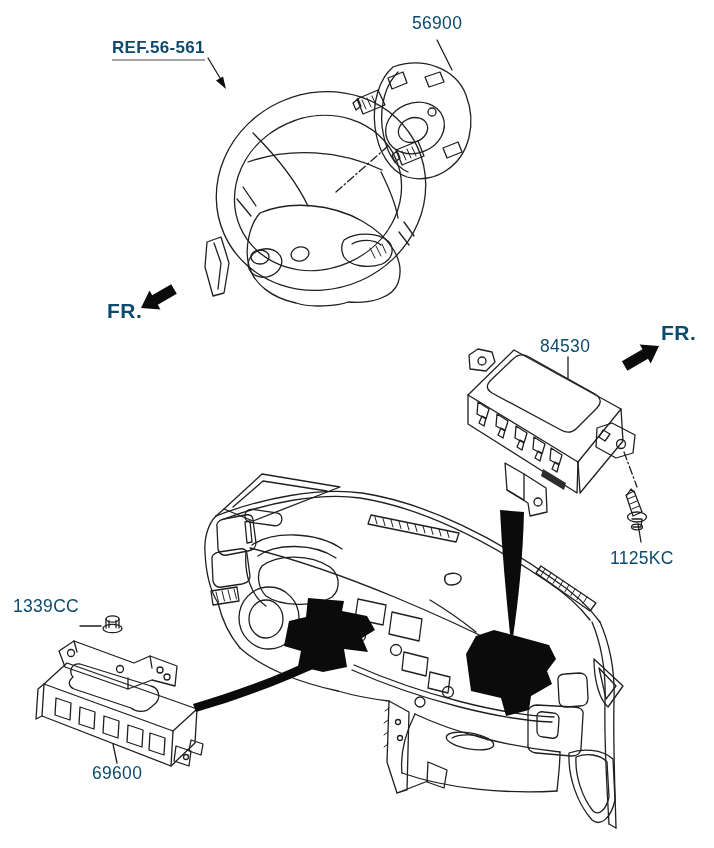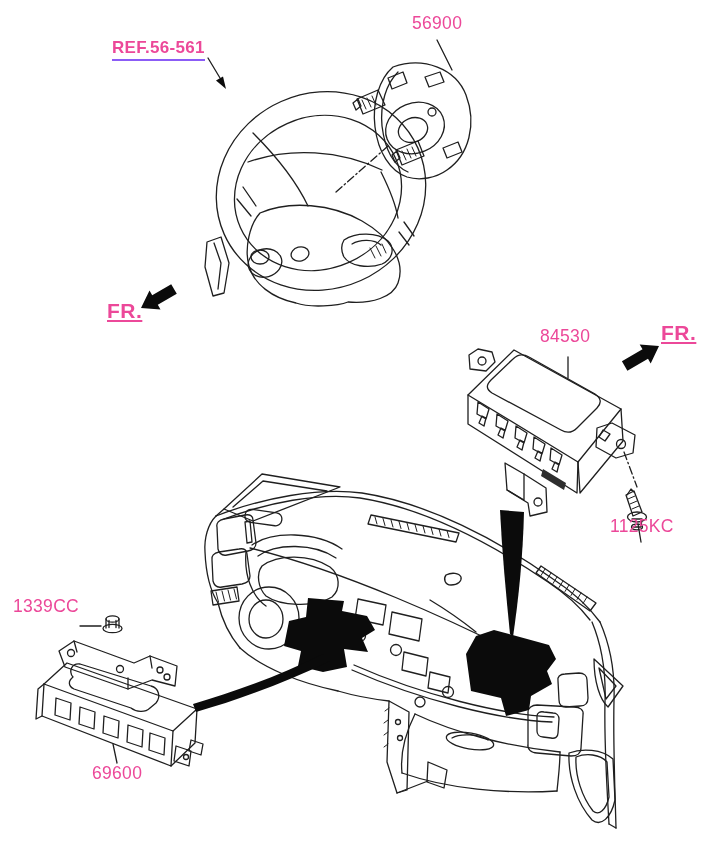--- a/index.html
+++ b/index.html
@@ -5,23 +5,23 @@
   html,body{margin:0;padding:0;background:#fff;}
   .stage{position:relative;width:714px;height:848px;background:#fff;overflow:hidden;
          font-family:"Liberation Sans",sans-serif;}
   .stage svg{position:absolute;left:0;top:0;}
   path,ellipse,circle,rect,line,polyline{fill:none;stroke:#1f1f1f;stroke-width:1.3;
          stroke-linecap:round;stroke-linejoin:round;}
   .fill{fill:#0b0b0b;stroke:none;}
   .slot{fill:#2e2e2e;stroke:none;}
   .dash{stroke-dasharray:8 3 1.5 3;}
   .thin{stroke-width:1;}
-  .lbl{position:absolute;color:#ec4899;font-size:17.5px;letter-spacing:.3px;white-space:nowrap;}
-  .ref{font-weight:700;font-size:17px;border-bottom:2px solid #8b5cf6;padding-bottom:1px;text-align:right;}
-  .fr{font-size:21px;font-weight:700;letter-spacing:.5px;text-decoration:underline;}
+  .lbl{position:absolute;color:#0c4a6e;font-size:17.5px;letter-spacing:.3px;white-space:nowrap;}
+  .ref{font-weight:700;font-size:17px;border-bottom:2px solid #a3a3a3;padding-bottom:1px;text-align:right;}
+  .fr{font-size:21px;font-weight:700;letter-spacing:.5px;}
 </style>
 </head>
 <body>
 
 <div class="stage">
 
 <svg width="714" height="848" viewBox="0 0 714 848">
 
   <g>
     <ellipse cx="321" cy="191" rx="106" ry="98" transform="rotate(-24 321 191)"></ellipse>
@@ -194,20 +194,20 @@
     <path d="M208,58 L220,78"></path>
     <polygon class="fill" points="226,89 223,76.5 216,80.5"></polygon>
   </g>
 
   <polygon class="fill" points="141,308 149.5,290.5 152.2,295.3 171.2,284.3 176.8,293.7 157.8,304.7 160.5,309.5"></polygon>
   <polygon class="fill" points="659,346 639.7,344.5 642.5,349.3 621.9,361.3 627.4,370.7 648,358.7 650.7,363.5"></polygon>
 </svg>
 
 <div class="lbl ref" style="left:112px;top:38px">REF.56-561</div>
 <div class="lbl" style="left:412px;top:13px">56900</div>
-<div class="lbl" style="left:540px;top:326px">84530</div>
-<div class="lbl" style="left:610px;top:516px">1125KC</div>
+<div class="lbl" style="left:540px;top:336px">84530</div>
+<div class="lbl" style="left:610px;top:548px">1125KC</div>
 <div class="lbl" style="left:13px;top:596px">1339CC</div>
 <div class="lbl" style="left:92px;top:763px">69600</div>
 <div class="lbl fr" style="left:107px;top:299px">FR.</div>
 <div class="lbl fr" style="left:661px;top:321px">FR.</div>
 
 </div>
 
 </body></html>

